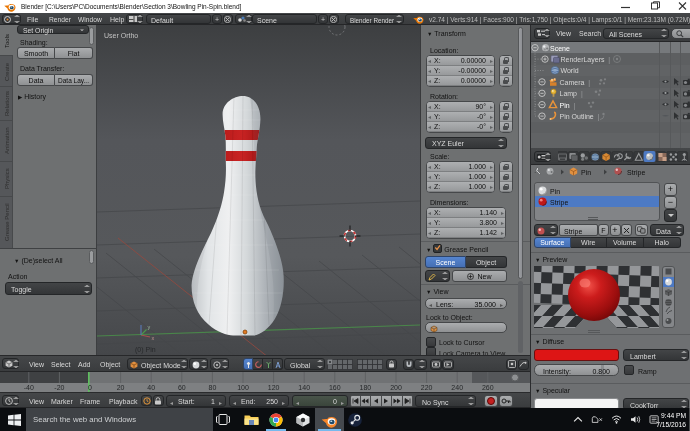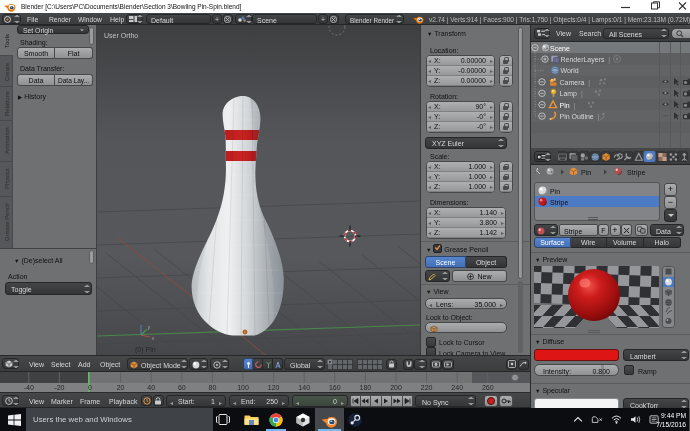--- a/index.html
+++ b/index.html
@@ -1022,21 +1022,21 @@
 </div>
 
 <div id="taskbar" style="left:0;top:408px;width:690px;height:23px;background:#0b0d10;">
   <svg style="left:8px;top:5.5px;" width="13" height="12" viewBox="0 0 13 12">
     <path d="M0,1.6 L5.6,0.8 V5.6 H0 Z" fill="#eef0f2"></path>
     <path d="M6.4,0.7 L13,0 V5.6 H6.4 Z" fill="#eef0f2"></path>
     <path d="M0,6.4 H5.6 V11.2 L0,10.4 Z" fill="#eef0f2"></path>
     <path d="M6.4,6.4 H13 V12 L6.4,11.3 Z" fill="#eef0f2"></path>
   </svg>
   <div style="left:26px;top:0px;width:187px;height:23px;background:#3f4246;"></div>
-  <div style="left:33px;top:6.5px;font-size:7.8px;color:#cfd1d3;white-space:nowrap;">Users the web and Windows</div>
+  <div style="left:33px;top:6.5px;font-size:7.8px;color:#cfd1d3;white-space:nowrap;">Search the web and Windows</div>
   <svg style="left:216px;top:5px;" width="14" height="13" viewBox="0 0 14 13">
     <rect x="3" y="1.5" width="8" height="10" rx="1" fill="none" stroke="#e8e8e8" stroke-width="1"></rect>
     <path d="M1.5,3 L0.5,4 V9 L1.5,10 M12.5,3 L13.5,4 V9 L12.5,10" fill="none" stroke="#e8e8e8" stroke-width="1"></path>
   </svg>
   <svg style="left:244px;top:6px;" width="15" height="12" viewBox="0 0 15 12">
     <path d="M0.5,1.5 h5 l1.5,1.5 h7.5 v8 h-14 Z" fill="#f8ce56"></path>
     <path d="M0.5,4.5 h14 v6 h-14 Z" fill="#fbe38a"></path>
     <rect x="5" y="6" width="5" height="5" fill="#6a86b8"></rect>
   </svg>
   <svg style="left:269px;top:5px;" width="14" height="14" viewBox="0 0 28 28">

